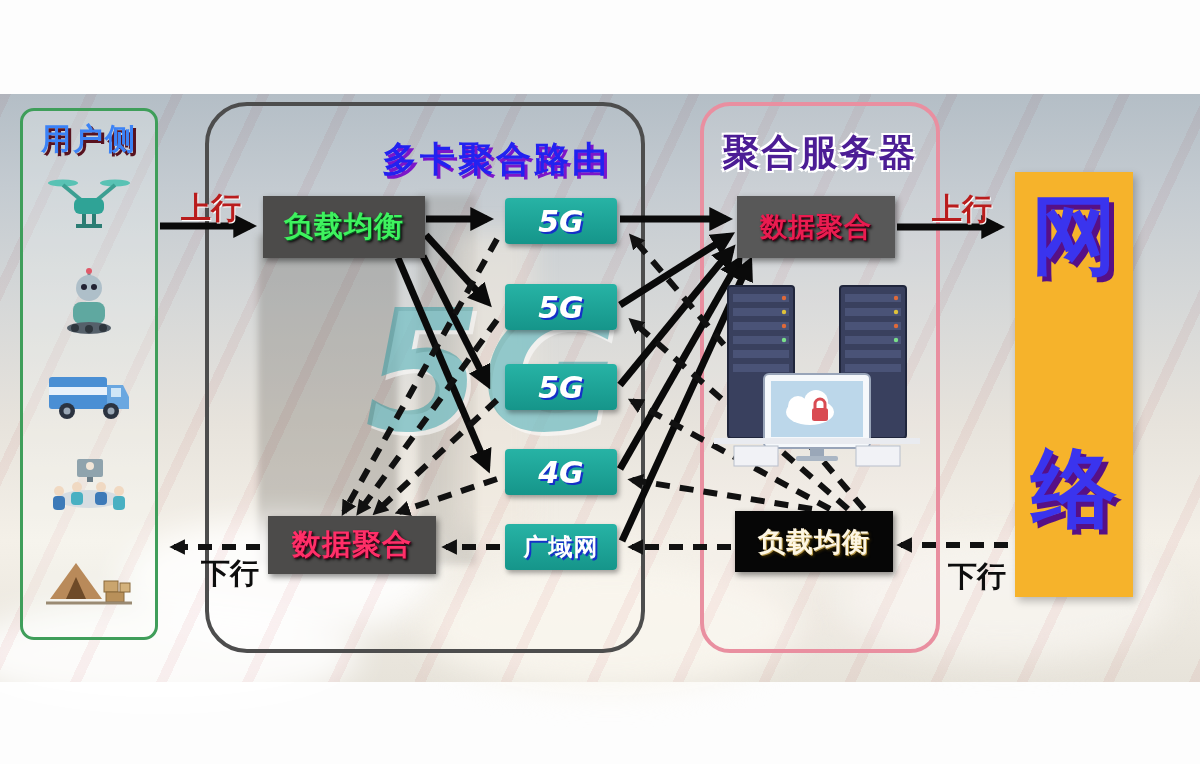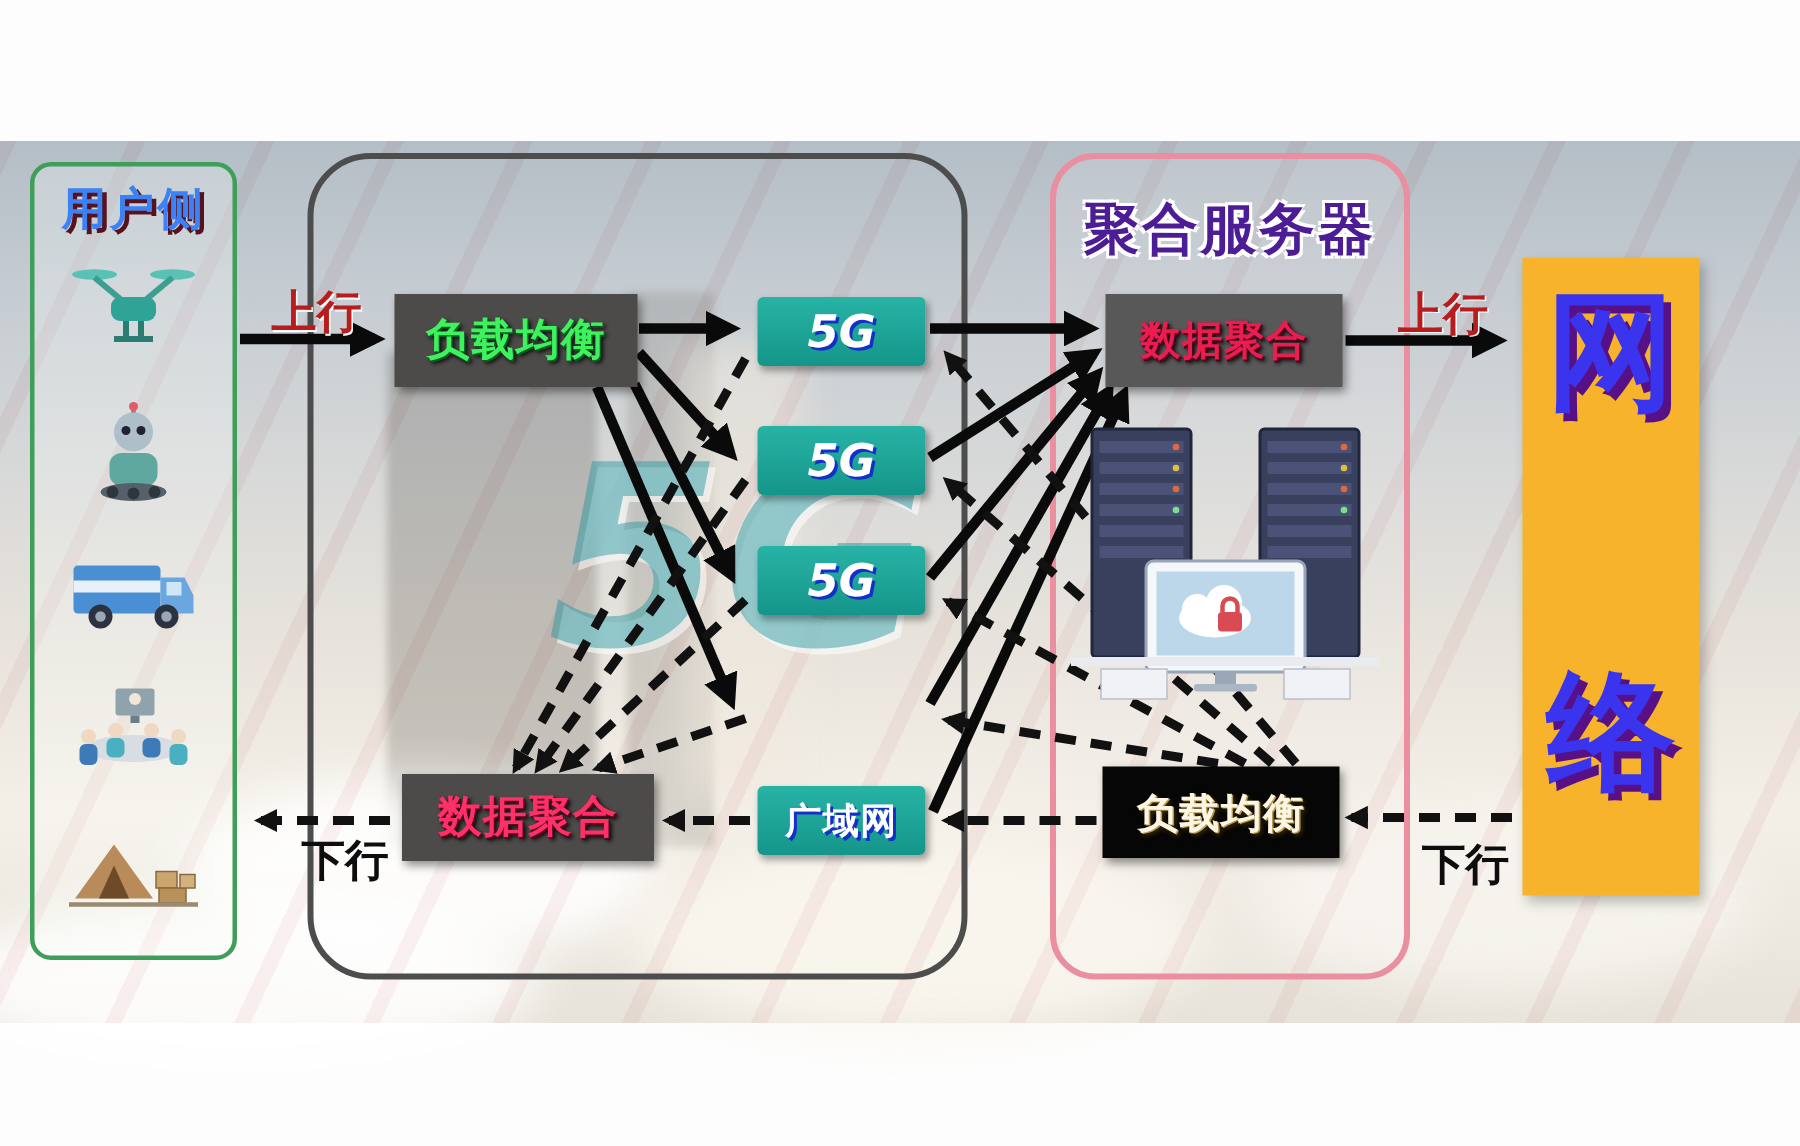--- a/index.html
+++ b/index.html
@@ -211,37 +211,41 @@
           <polygon points="22,46 32,24 42,46" fill="#6e4a28"></polygon>
           <rect x="60" y="28" width="14" height="11" fill="#caa56e" stroke="#8a6a3c"></rect>
           <rect x="62" y="39" width="18" height="10" fill="#b8905a" stroke="#8a6a3c"></rect>
           <rect x="76" y="30" width="10" height="9" fill="#d4b27c" stroke="#8a6a3c"></rect>
           <line x1="2" y1="50" x2="88" y2="50" stroke="#9a8a72" stroke-width="3"></line>
         </svg>
       </span>
     </div>
   </div>
 
+  <div class="router-title">多卡聚合路由</div>
   <div class="server-title">聚合服务器</div>
 
   <div class="dark-box lb-top">
     <span>负载均衡</span>
   </div>
   <div class="dark-box da-bl">
     <span>数据聚合</span>
   </div>
 
   <div class="link link-0">
     <span>5G</span>
   </div>
   <div class="link link-1">
     <span>5G</span>
   </div>
   <div class="link link-2">
     <span>5G</span>
+  </div>
+  <div class="link link-3">
+    <span>4G</span>
   </div>
   <div class="link link-4">
     <span>广域网</span>
   </div>
 
   <div class="dark-box da-tr">
     <span>数据聚合</span>
   </div>
   <div class="dark-box lb-br">
     <span>负载均衡</span>

